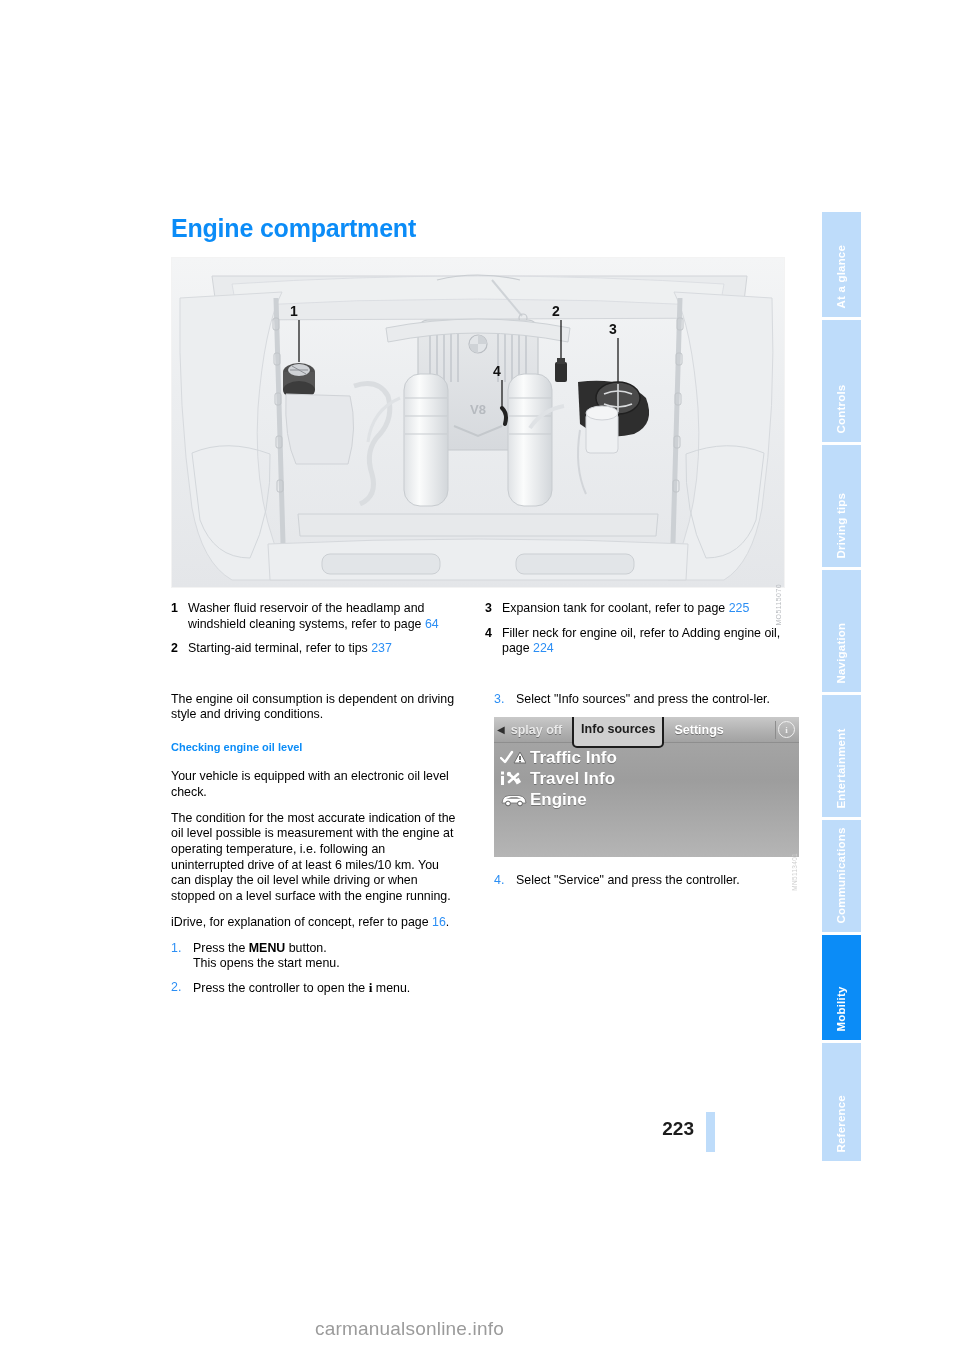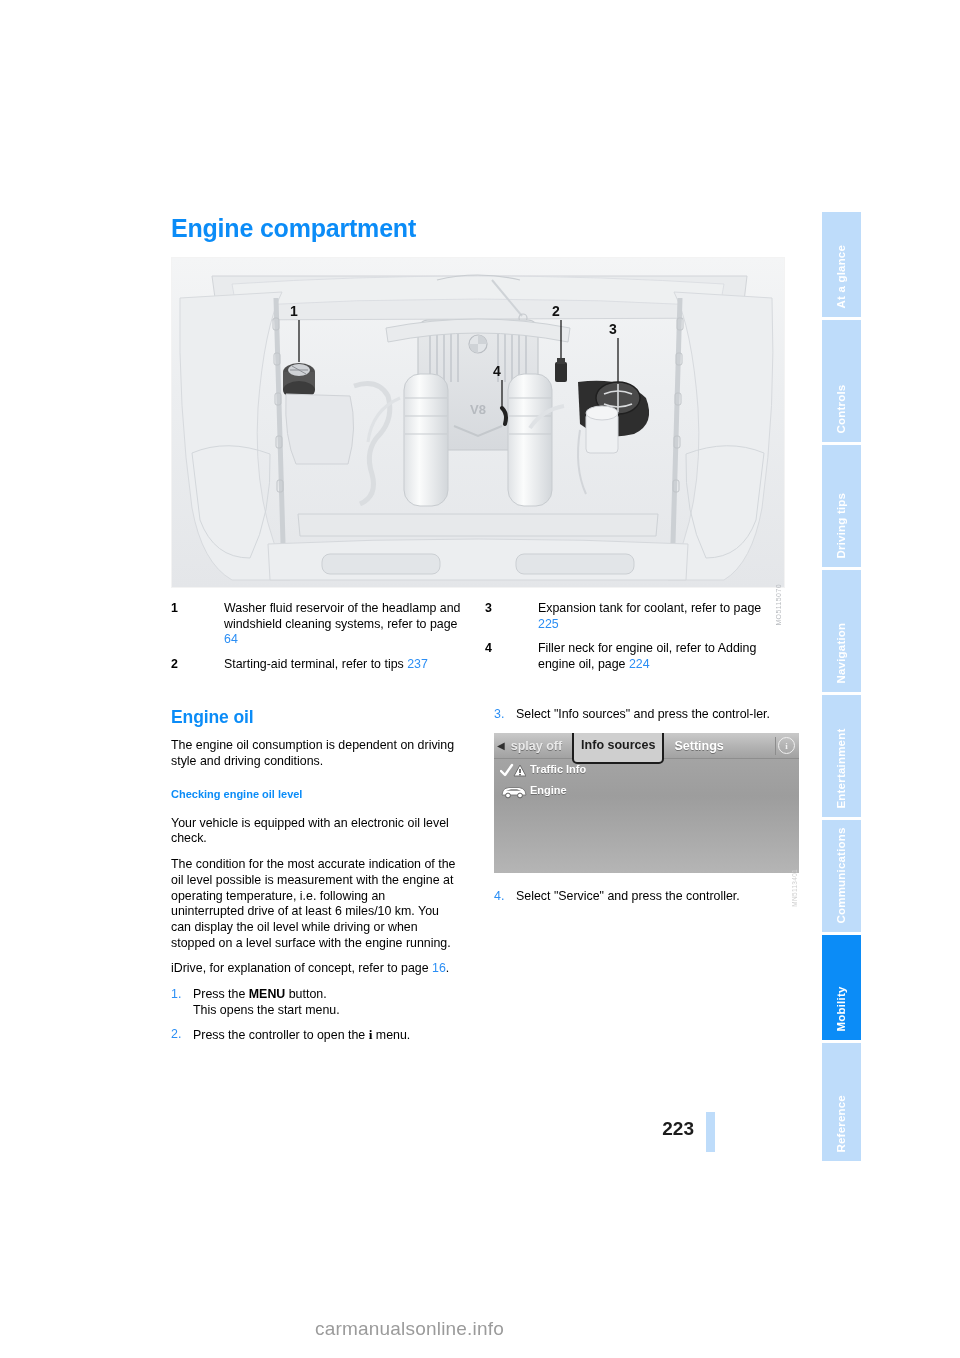--- a/index.html
+++ b/index.html
@@ -110,21 +110,21 @@
     font-size: 12.4px;
     line-height: 15.6px;
     color: #000;
     margin-bottom: 9px;
   }
   .cap-num {
     font-weight: bold;
     width: 17px;
     flex: 0 0 17px;
   }
-  .cap-text { flex: 1 1 auto; padding-right: 16px; margin-left: 36px; }
+  .cap-text { flex: 1 1 auto; padding-right: 16px; }
   .ref { color: #2b8ef4; }
 
   
   .body-cols {
     display: flex;
   }
   .col { width: 50%; box-sizing: border-box; }
   .col.left { padding-right: 26px; }
   .col.right { padding-left: 9px; }
 
@@ -232,24 +232,24 @@
     font-family: "Liberation Serif", serif;
   }
   .bar-divider {
     width: 1px; height: 18px;
     background: #8d8d8d;
     margin: 0 2px;
   }
   .idrive-list { padding: 4px 0 0 6px; }
   .idrive-row {
     display: flex;
-    align-items: flex-start;
+    align-items: center;
     height: 21px;
     color: #ffffff;
-    font-size: 11px;
+    font-size: 17px;
     font-weight: bold;
     text-shadow: 0 1px 0 rgba(0,0,0,.3);
   }
   .row-icon {
     width: 30px;
     flex: 0 0 30px;
     display: flex;
     align-items: center;
     justify-content: flex-start;
     color: #fff;
@@ -491,21 +491,20 @@
         <div class="cap-item">
           <span class="cap-num">4</span>
           <span class="cap-text"><span>Filler neck for engine oil, refer to Adding engine oil, page </span><span class="ref">224</span></span>
         </div>
       </div>
     </div>
 
     <div class="body-cols">
 
       <div class="col left">
-        <h2 class="sub-title">Engine oil</h2>
         <p class="body">The engine oil consumption is dependent on driving style and driving conditions.</p>
 
         <h3 class="sub-sub-title">Checking engine oil level</h3>
         <p class="body">Your vehicle is equipped with an electronic oil level check.</p>
         <p class="body">The condition for the most accurate indication of the oil level possible is measurement with the engine at operating temperature, i.e. following an uninterrupted drive of at least 6 miles/10 km. You can display the oil level while driving or when stopped on a level surface with the engine running.</p>
         <p class="body"><span>iDrive, for explanation of concept, refer to page </span><span class="ref">16</span><span>.</span></p>
 
         <ul class="steps">
           <li class="step">
             <span class="step-num">1.</span>
@@ -548,20 +547,32 @@
                     <path d="M1 8 L5 12 L12 2" stroke="#fff" stroke-width="2.4" fill="none" stroke-linecap="round" stroke-linejoin="round"></path>
                     <path d="M14 13 L20 2 L26 13 Z" fill="#fff" stroke="#6d6d6d" stroke-width="1"></path>
                     <rect x="19" y="6" width="2" height="4" fill="#6d6d6d"></rect>
                     <rect x="19" y="11" width="2" height="1.5" fill="#6d6d6d"></rect>
                   </svg>
                 </span>
                 <span>Traffic Info</span>
               </div>
               <div class="idrive-row">
                 <span class="row-icon">
+                  <svg width="26" height="15" viewBox="0 0 26 15">
+                    <rect x="1" y="5" width="3" height="9" fill="#fff"></rect>
+                    <rect x="1" y="0.5" width="3" height="3" fill="#fff"></rect>
+                    <path d="M9 3 L18 11 M18 3 L9 11" stroke="#fff" stroke-width="2.6" stroke-linecap="round"></path>
+                    <circle cx="9" cy="3" r="2.2" fill="#fff"></circle>
+                    <rect x="15" y="8" width="5" height="5" fill="#fff" transform="rotate(-30 17 10)"></rect>
+                  </svg>
+                </span>
+                <span>Travel Info</span>
+              </div>
+              <div class="idrive-row">
+                <span class="row-icon">
                   <svg width="28" height="15" viewBox="0 0 28 15">
                     <path d="M2 11 L3 7 Q4 4 9 3.5 L19 3.5 Q23 4 25 7 L26 11 Z" fill="#fff" stroke="#6d6d6d" stroke-width="0.8"></path>
                     <path d="M6 7 L11 5 L17 5 L21 7 Z" fill="#9a9a9a"></path>
                     <circle cx="8" cy="11.5" r="2.4" fill="#fff" stroke="#5c5c5c" stroke-width="1"></circle>
                     <circle cx="20" cy="11.5" r="2.4" fill="#fff" stroke="#5c5c5c" stroke-width="1"></circle>
                   </svg>
                 </span>
                 <span>Engine</span>
               </div>
             </div>

